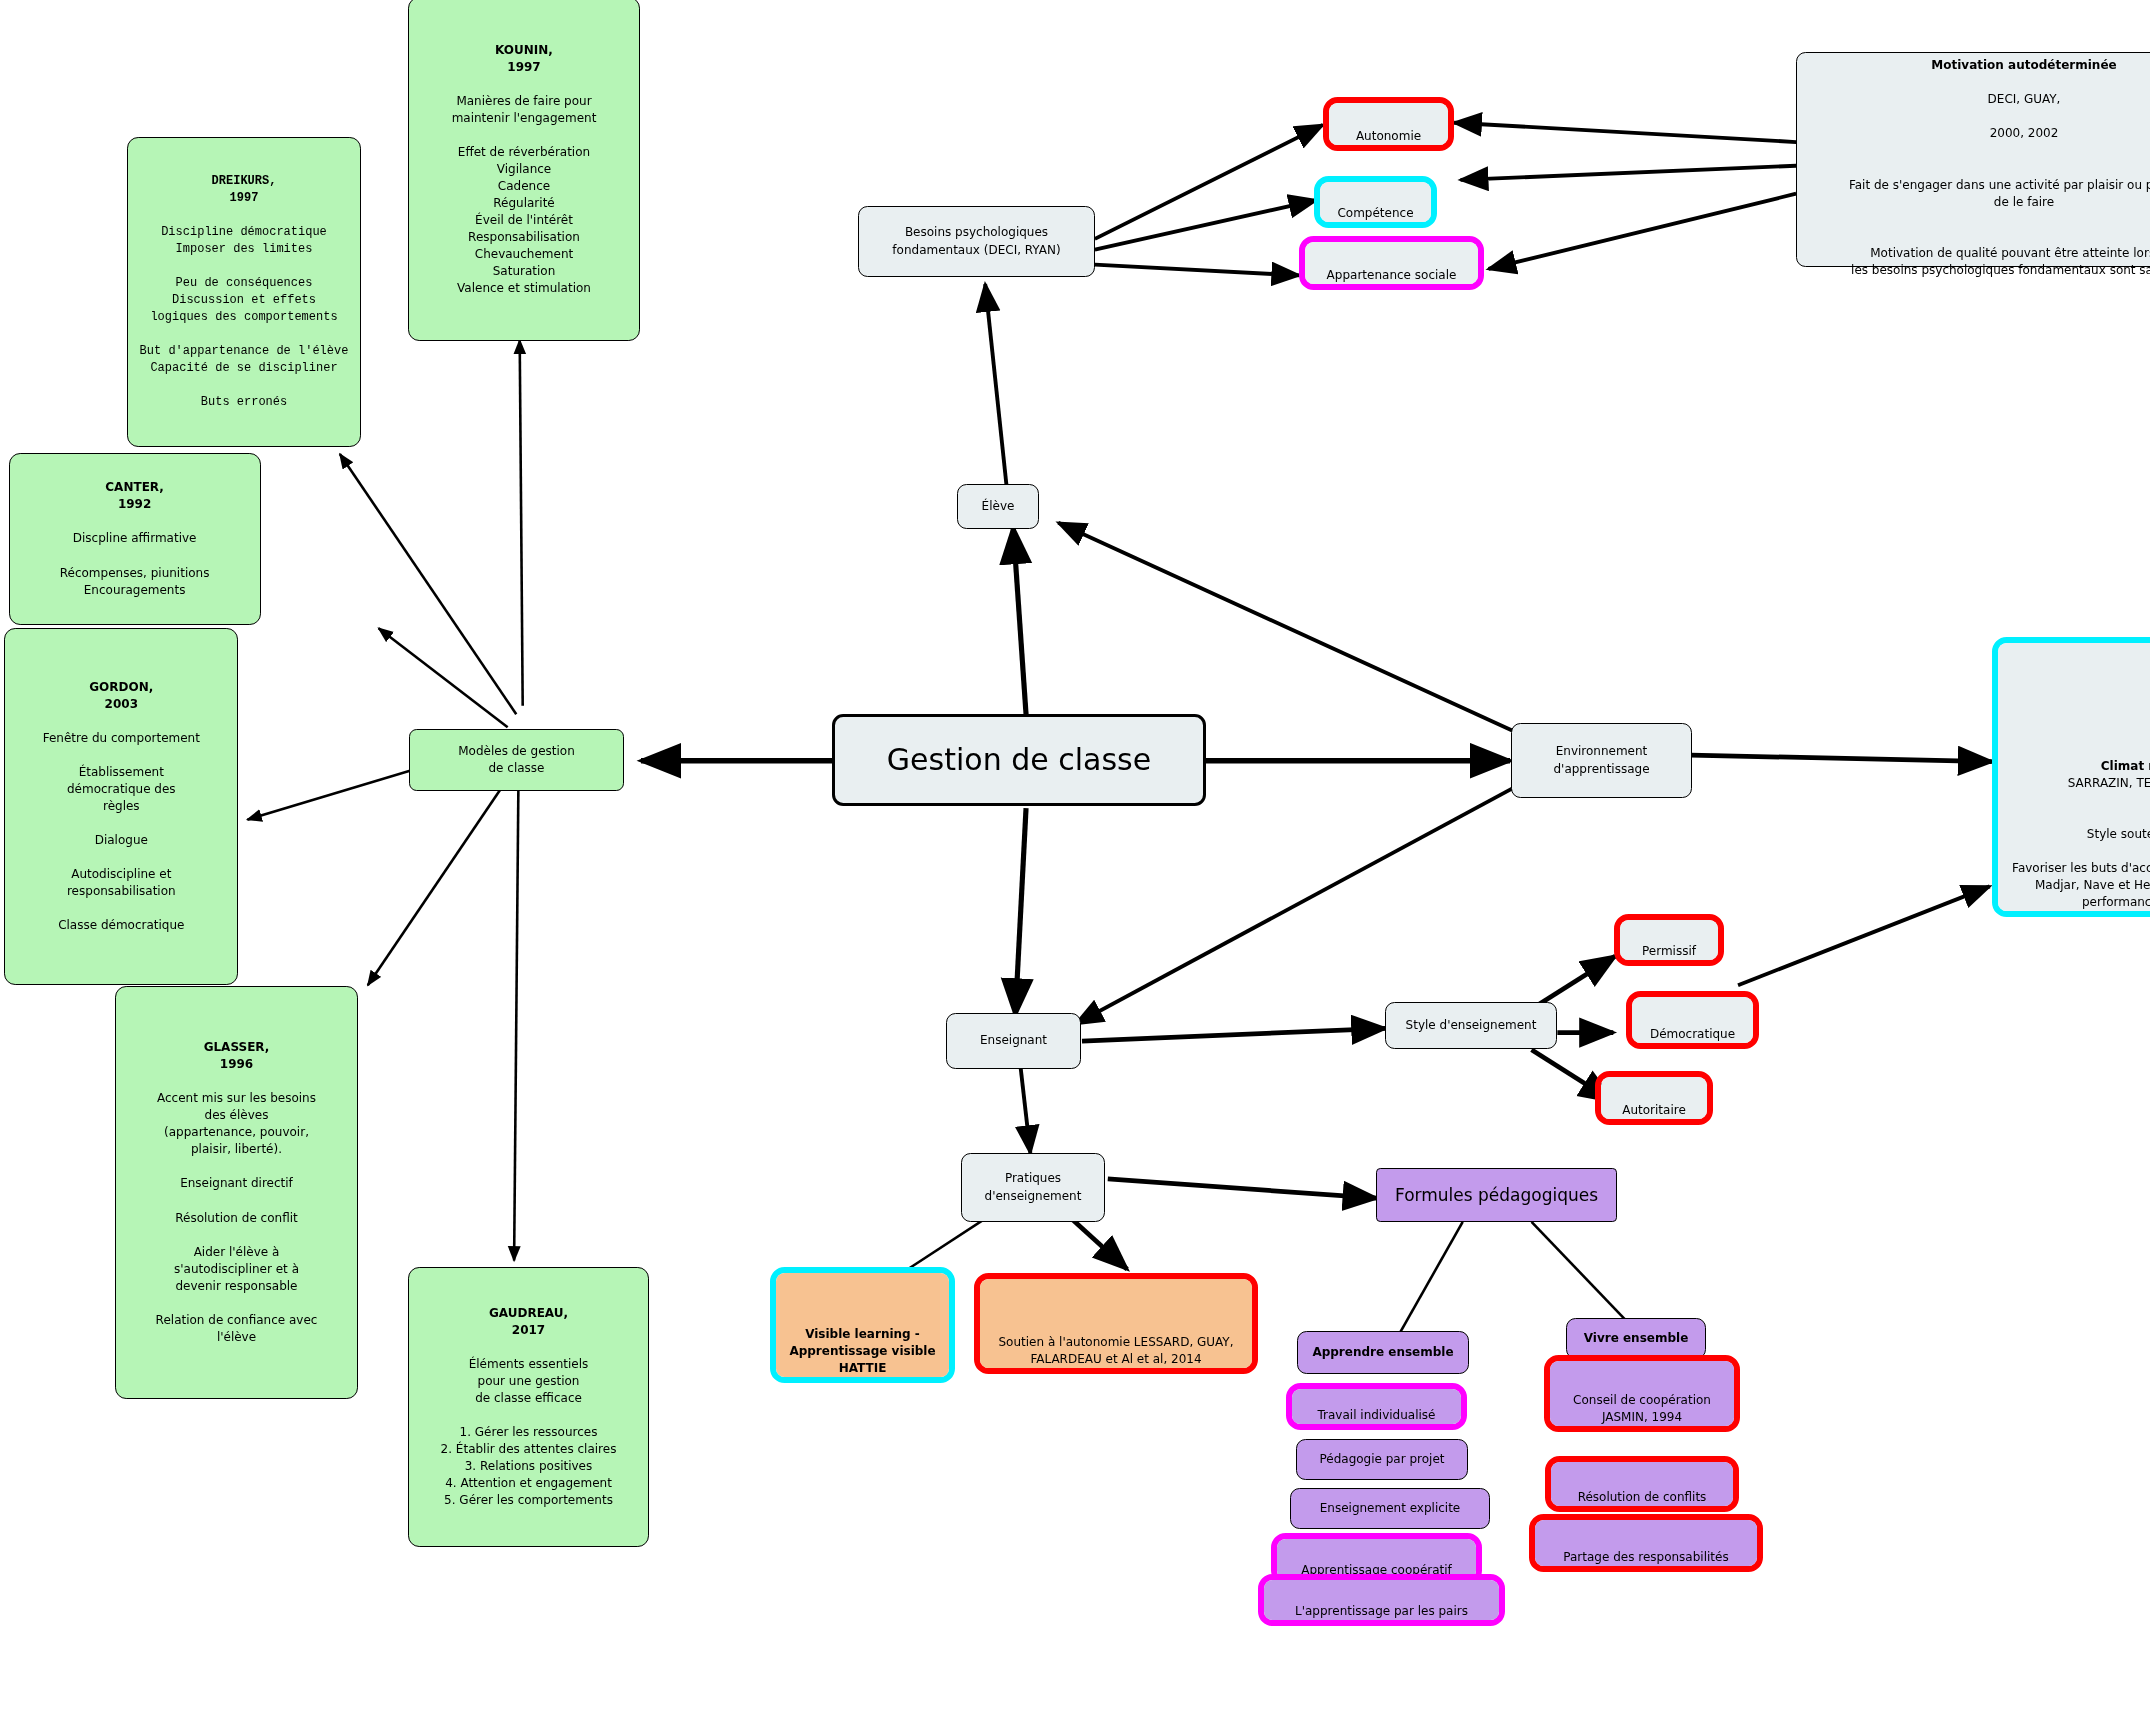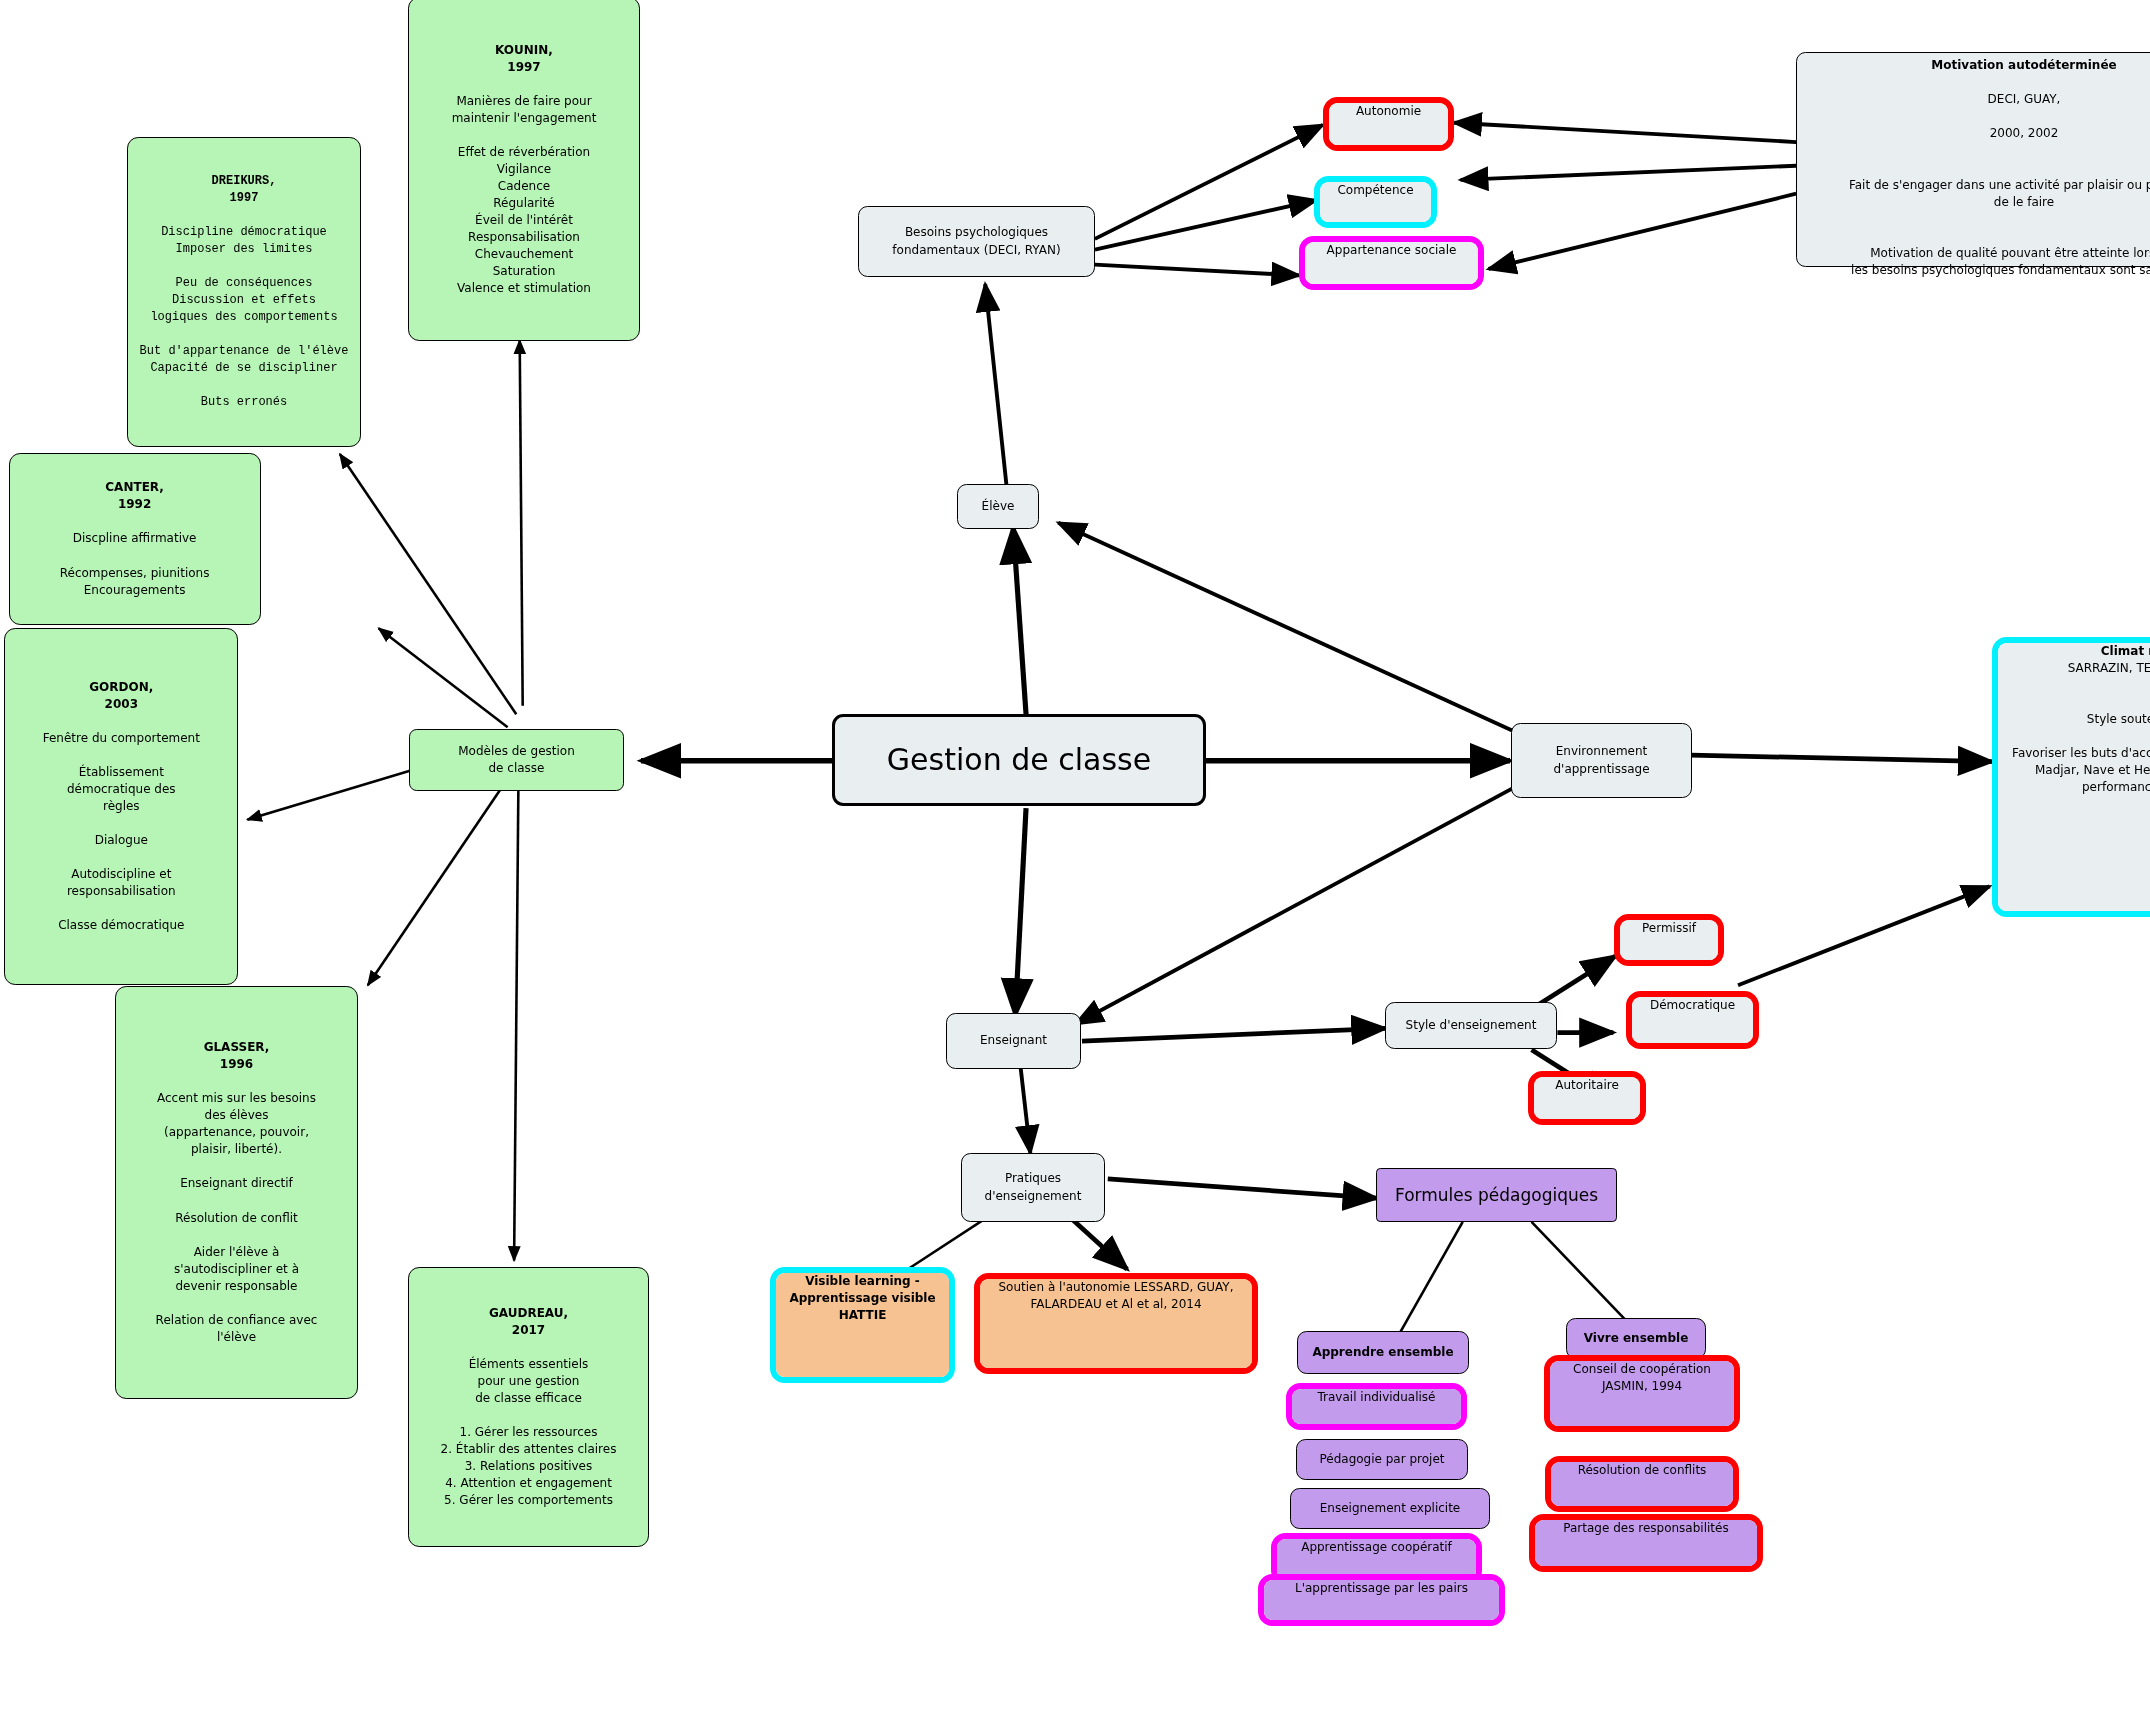--- a/index.html
+++ b/index.html
@@ -16,21 +16,21 @@
 
   
   .plain{background:#e9eff1;border:1.3px solid #000;border-radius:9.5px;font-size:12px;}
 
   
   .central{background:#e9eff1;border:3px solid #000;border-radius:11.2px;font-size:30px;}
 
   
   .ring{position:absolute;box-sizing:border-box;border-radius:14.6px;display:flex;align-items:center;justify-content:center;}
   .ring > .inner{box-sizing:border-box;width:100%;height:100%;border-radius:8.6px;display:flex;
-                 align-items:flex-start;justify-content:center;text-align:center;font-size:12px;line-height:1.42;}
+                 align-items:flex-end;justify-content:center;text-align:center;font-size:12px;line-height:1.42;}
   .ring-red{border:6.9px solid #ff0000;}
   .ring-cyan{border:6.9px solid #00f0ff;}
   .ring-magenta{border:6.9px solid #ff00ff;}
   .inner-bluegrey{background:#e9eff1;}
   .inner-orange{background:#f7c291;}
   .inner-purple{background:#c39bec;}
 
   
   .purple{background:#c39bec;border:1.3px solid #000;border-radius:9.5px;font-size:12px;}
   .purple.big{font-size:17px;border-radius:4.3px;}
@@ -271,21 +271,21 @@
         <span>Permissif</span>
       </div>
   </div>
 
   <div class="ring ring-red" style="left:1612px;top:991px;width:133px;height:58px;margin-left:14px;">
     <div class="inner inner-bluegrey">
         <span>Démocratique</span>
       </div>
   </div>
 
-  <div class="ring ring-red" style="left:1528px;top:1071px;width:118px;height:54px;">
+  <div class="ring ring-red" style="left:1595px;top:1071px;width:118px;height:54px;">
     <div class="inner inner-bluegrey">
         <span>Autoritaire</span>
       </div>
   </div>
 
   <div class="node plain" style="left:961px;top:1153px;width:144px;height:69px;">
     <span class="txt">Pratiques
 d'enseignement</span>
   </div>
 

